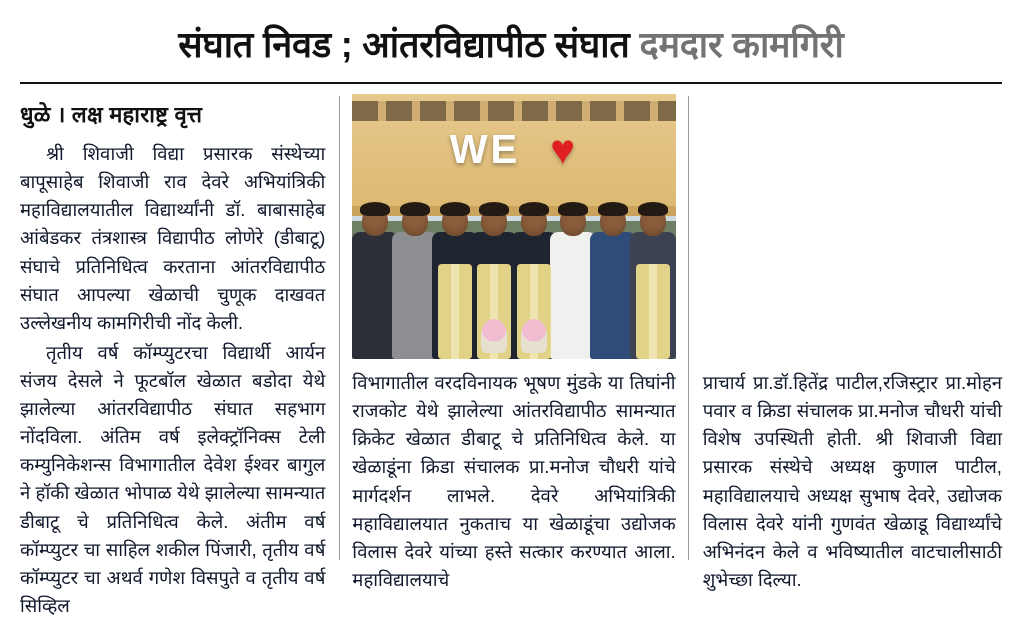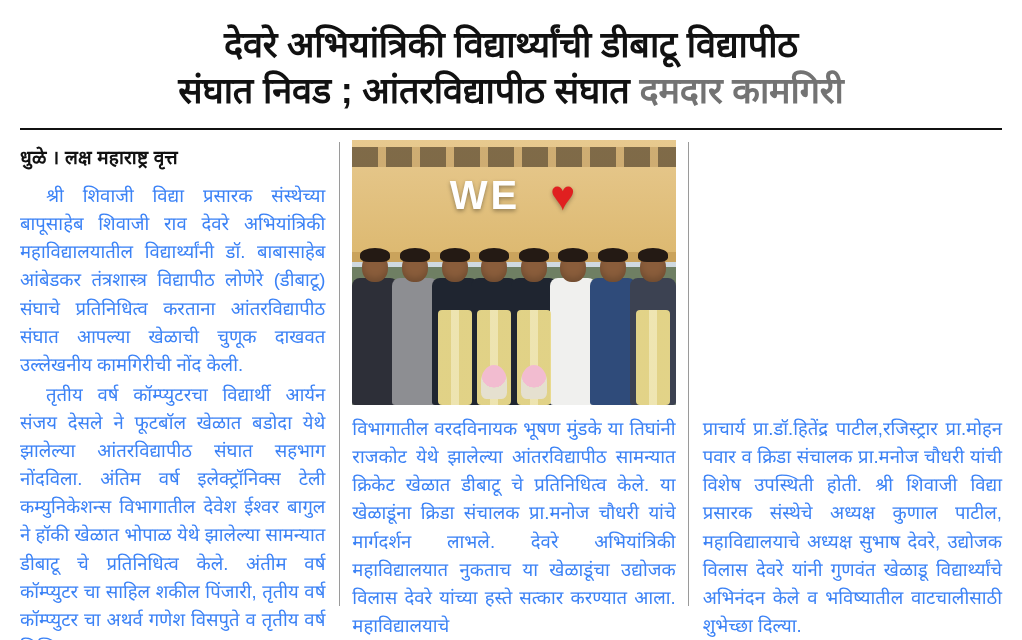--- a/index.html
+++ b/index.html
@@ -65,31 +65,31 @@
   .vdiv {
     width: 1px;
     background: #9a9a9a;
     margin-top: 2px;
     align-self: stretch;
   }
 
   .byline {
     font-family: "Liberation Sans", sans-serif;
     font-weight: bold;
-    font-size: 19px;
+    font-size: 22px;
     color: #111111;
     margin: 4px 0 12px 0;
     letter-spacing: 0.2px;
   }
 
   p.body {
     font-family: "Liberation Sans", sans-serif;
     font-size: 18.5px;
     line-height: 1.52;
-    color: #3b82f6;
+    color: #0f172a;
     margin: 0 0 2px 0;
     text-align: justify;
     text-justify: inter-word;
     font-weight: 500;
   }
   p.body.indent { text-indent: 26px; }
 
   
   .photo-wrap {
     position: relative;
@@ -233,21 +233,20 @@
     left: 20px; right: 20px; bottom: 0;
     height: 0;
   }
 </style>
 </head>
 <body>
 
 <div class="page">
 
   <h1 class="headline">
-    <span class="line">देवरे अभियांत्रिकी विद्यार्थ्यांची डीबाटू विद्यापीठ</span>
     <span class="line"><span>संघात निवड ; आंतरविद्यापीठ संघात </span><span class="accent">दमदार कामगिरी</span></span>
   </h1>
 
   <div class="rule"></div>
 
   <div class="content">
 
     <div class="col col-1">
       <div class="byline">धुळे । लक्ष महाराष्ट्र वृत्त</div>
       <p class="body indent">श्री शिवाजी विद्या प्रसारक संस्थेच्या बापूसाहेब शिवाजी राव देवरे अभियांत्रिकी महाविद्यालयातील विद्यार्थ्यांनी डॉ. बाबासाहेब आंबेडकर तंत्रशास्त्र विद्यापीठ लोणेरे (डीबाटू) संघाचे प्रतिनिधित्व करताना आंतरविद्यापीठ संघात आपल्या खेळाची चुणूक दाखवत उल्लेखनीय कामगिरीची नोंद केली.</p>

